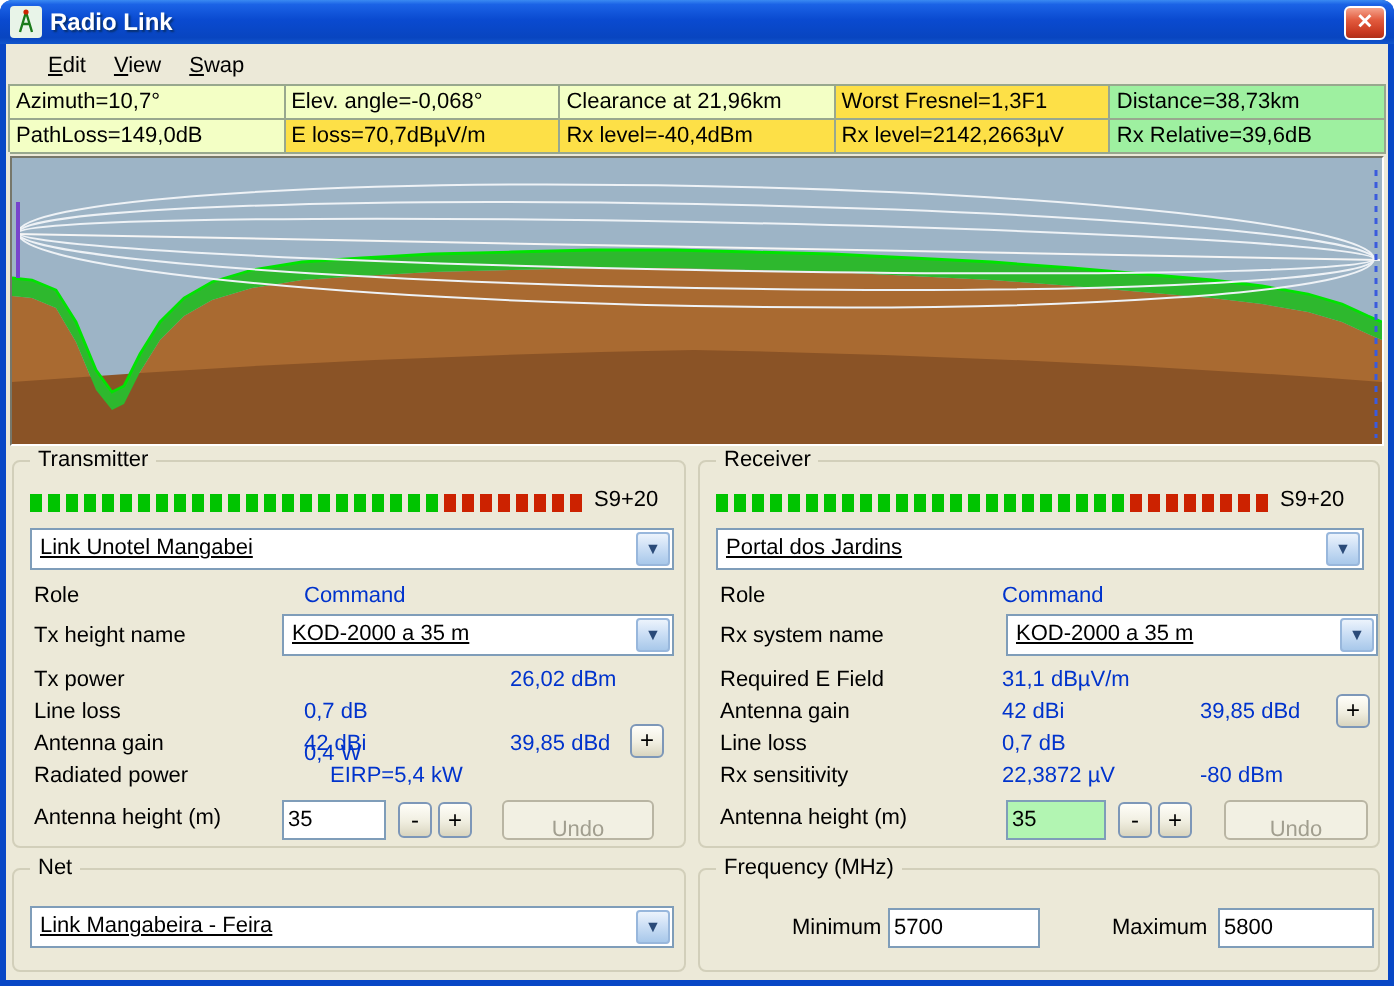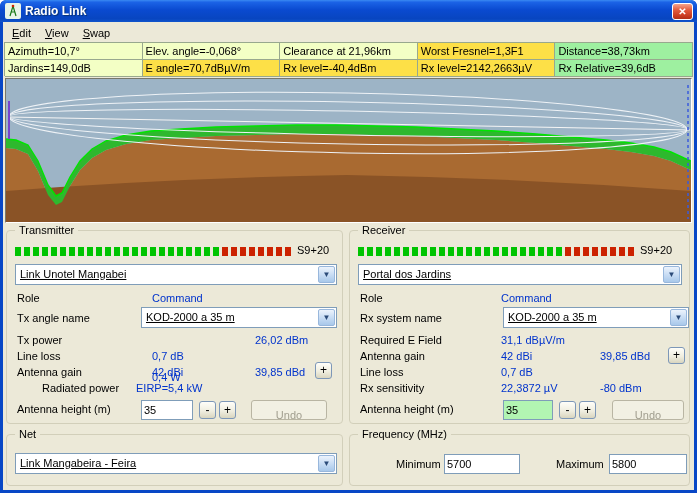--- a/index.html
+++ b/index.html
@@ -7,21 +7,21 @@
   body { font-family:"Liberation Sans", sans-serif; }
   .win { position:relative; width:697px; height:493px; background:#0847c6; font-size:11px; overflow:hidden; border-radius:6px 6px 0 0; }
   .titlebar { position:absolute; left:0; top:0; width:697px; height:22px; border-radius:6px 6px 0 0;
     background:linear-gradient(180deg,#3a8af2 0%,#1b63e6 10%,#0a4ad0 45%,#0845c0 85%,#1155cc 100%);
     display:flex; align-items:center; padding-left:5px; gap:4px; }
   .title-text { color:#fff; font-weight:bold; font-size:12px; text-shadow:1px 1px 1px #08306e; }
   .close-btn { position:absolute; right:4px; top:3px; width:21px; height:17px; border:1px solid #fff; border-radius:3px;
     background:linear-gradient(180deg,#f5a38c 0%,#e25b3e 40%,#c93a20 80%,#b03018 100%);
     color:#fff; font-size:10px; font-weight:bold; line-height:14px; text-align:center; padding:0; }
   .client { position:absolute; left:3px; top:22px; width:691px; height:468px; background:#ece9d8; }
-  .menubar { position:absolute; left:3px; top:23px; width:691px; height:19px; display:flex; align-items:center; padding-left:2px; }
+  .menubar { position:absolute; left:3px; top:23px; width:691px; height:19px; display:flex; align-items:center; padding-left:14px; }
   .menu-item { padding:2px 7px; cursor:default; }
   .accel { text-decoration:underline; }
   .infobar { position:absolute; left:4px; top:42px; width:689px; height:34px; display:grid;
     grid-template-columns:repeat(5,1fr); grid-template-rows:17px 17px;
     border-top:1px solid #98a88e; border-left:1px solid #98a88e; }
   .cell { border-right:1px solid #98a88e; border-bottom:1px solid #98a88e; padding:2px 0 8px 3px; white-space:nowrap; overflow:hidden; }
   .cy { background:#f3ffc5; } .cg { background:#fde047; } .cG { background:#9ef0a0; }
   .chart { position:absolute; left:5px; top:78px; width:687px; height:145px; border:1px solid;
     border-color:#77776a #ffffff #ffffff #77776a; background:#9db4c6; }
   .chart svg { display:block; }
@@ -71,22 +71,22 @@
     <span class="menu-item"><span class="accel">V</span><span>iew</span></span>
     <span class="menu-item"><span class="accel">S</span><span>wap</span></span>
   </div>
 
   <div class="infobar">
     <div class="cell cy">Azimuth=10,7°</div>
     <div class="cell cy">Elev. angle=-0,068°</div>
     <div class="cell cy">Clearance at 21,96km</div>
     <div class="cell cg">Worst Fresnel=1,3F1</div>
     <div class="cell cG">Distance=38,73km</div>
-    <div class="cell cy">Jardins=149,0dB</div>
-    <div class="cell cg">E angle=70,7dBµV/m</div>
+    <div class="cell cy">PathLoss=149,0dB</div>
+    <div class="cell cg">E loss=70,7dBµV/m</div>
     <div class="cell cg">Rx level=-40,4dBm</div>
     <div class="cell cg">Rx level=2142,2663µV</div>
     <div class="cell cG">Rx Relative=39,6dB</div>
   </div>
 
   <div class="chart">
     <svg width="685" height="143" viewBox="0 0 685 143">
 
       <path fill="#a96a31" d="M0,69 L10,70 L22,75 L32,92 L42,116 L50,126 L56,123 L64,107 L74,91 L86,79 L100,71 L120,65 L145,61 L175,59 L210,57 L250,56 L290,55 L330,55 L370,56 L410,57 L450,59 L490,61 L530,64 L565,67 L600,70 L625,73 L648,77 L665,82 L678,88 L685,91 L685,143 L0,143 Z"></path>
 
@@ -116,40 +116,40 @@
     <span class="lbl" style="left:290px; top:13px;">S9+20</span>
 
     <div class="combo" style="left:8px; top:33px; width:322px;">
       <span class="combo-text">Link Unotel Mangabei</span>
       <span class="combo-btn">▼</span>
     </div>
 
     <span class="lbl" style="left:10px; top:61px;">Role</span>
     <span class="val" style="left:145px; top:61px;">Command</span>
 
-    <span class="lbl" style="left:10px; top:81px;">Tx angle name</span>
+    <span class="lbl" style="left:10px; top:81px;">Tx height name</span>
     <div class="combo" style="left:134px; top:76px; width:196px;">
       <span class="combo-text">KOD-2000 a 35 m</span>
       <span class="combo-btn">▼</span>
     </div>
 
     <span class="lbl" style="left:10px; top:103px;">Tx power</span>
     <span class="val" style="left:145px; top:103px;margin-top:37px;">0,4 W</span>
     <span class="val" style="left:248px; top:103px;">26,02 dBm</span>
 
     <span class="lbl" style="left:10px; top:119px;">Line loss</span>
     <span class="val" style="left:145px; top:119px;">0,7 dB</span>
 
     <span class="lbl" style="left:10px; top:135px;">Antenna gain</span>
     <span class="val" style="left:145px; top:135px;">42 dBi</span>
     <span class="val" style="left:248px; top:135px;">39,85 dBd</span>
     <button class="sbtn" style="left:308px; top:131px; width:17px; height:17px;">+</button>
 
-    <span class="lbl" style="left:10px; top:151px;margin-left:25px;">Radiated power</span>
-    <span class="val" style="left:129px; top:151px;text-align:right;">EIRP=5,4 kW</span>
+    <span class="lbl" style="left:10px; top:151px;">Radiated power</span>
+    <span class="val" style="left:158px; top:151px;text-align:right;">EIRP=5,4 kW</span>
     <span class="val" style="left:248px; top:151px;margin-top:20px;">ERP=3,29 kW</span>
 
     <span class="lbl" style="left:10px; top:172px;">Antenna height (m)</span>
     <input class="tin" style="left: 134px; top: 169px; width: 52px;" value="35">
     <button class="sbtn" style="left:192px; top:170px;">-</button>
     <button class="sbtn" style="left:212px; top:170px;">+</button>
     <button class="undo-btn" style="left:244px; top:169px; width:76px;" disabled="">Undo</button>
   </div>
 
   <div class="grp" style="left:349px; top:230px; width:341px; height:194px;">

